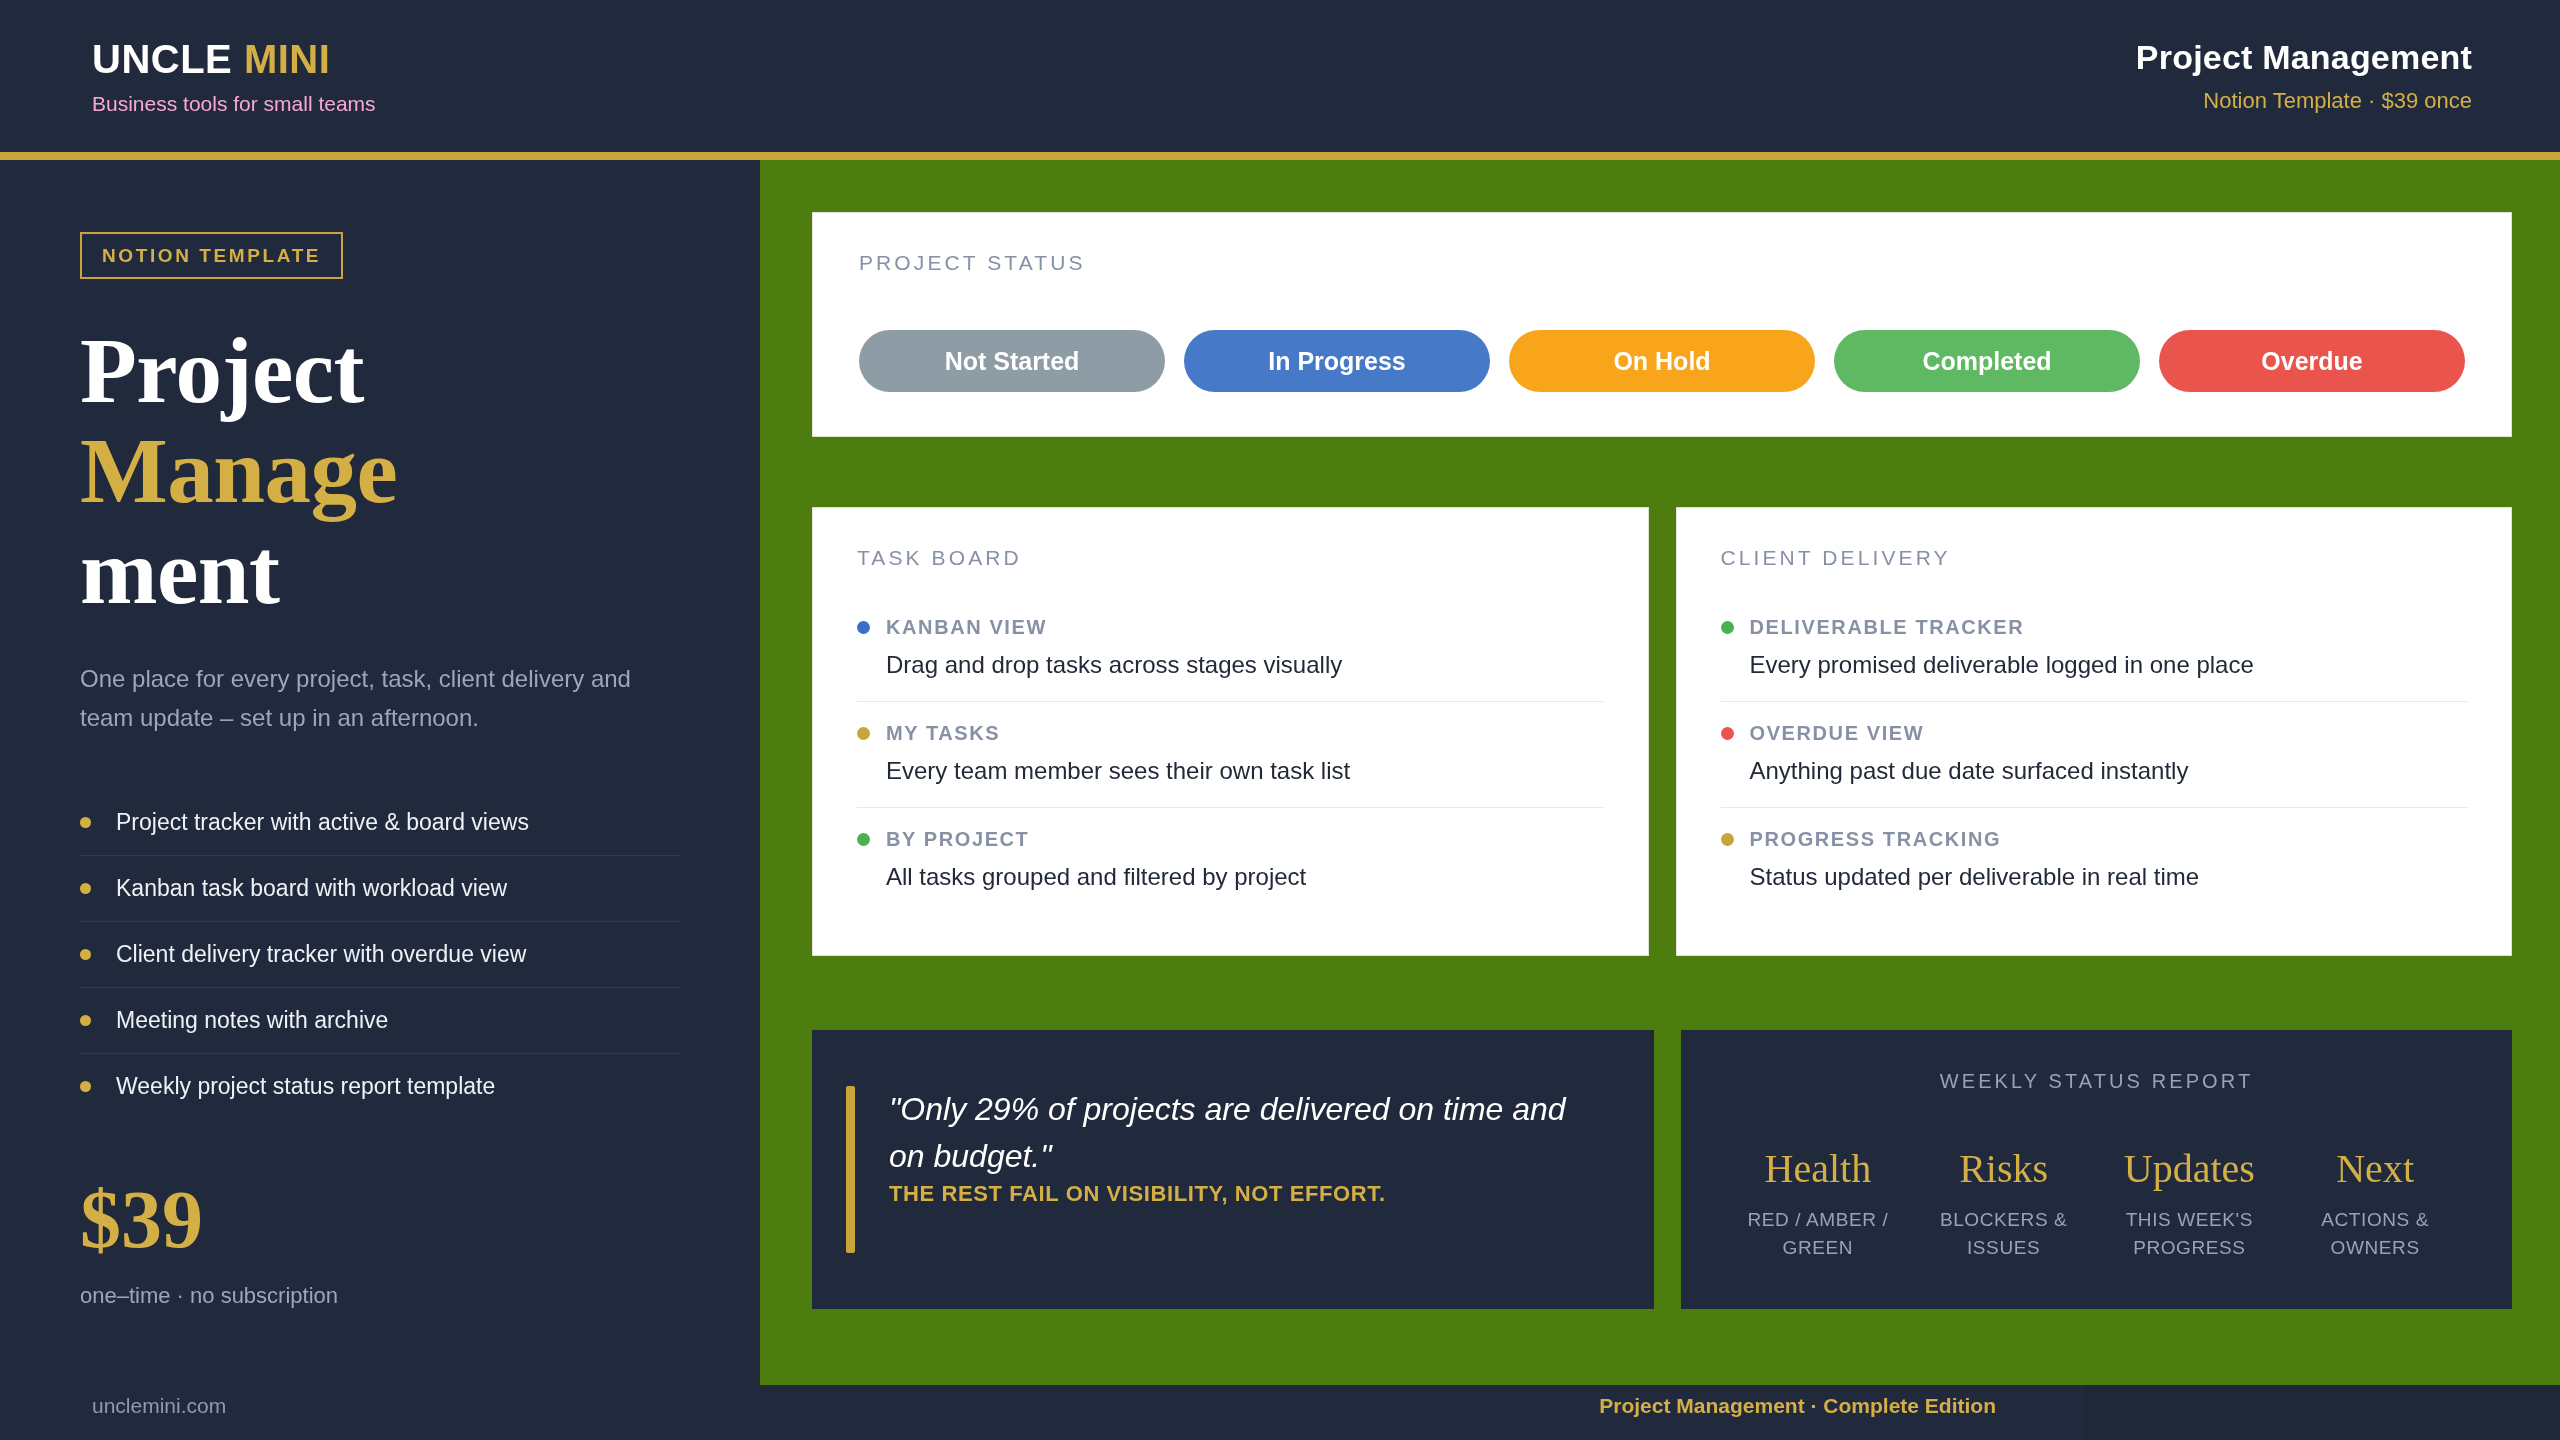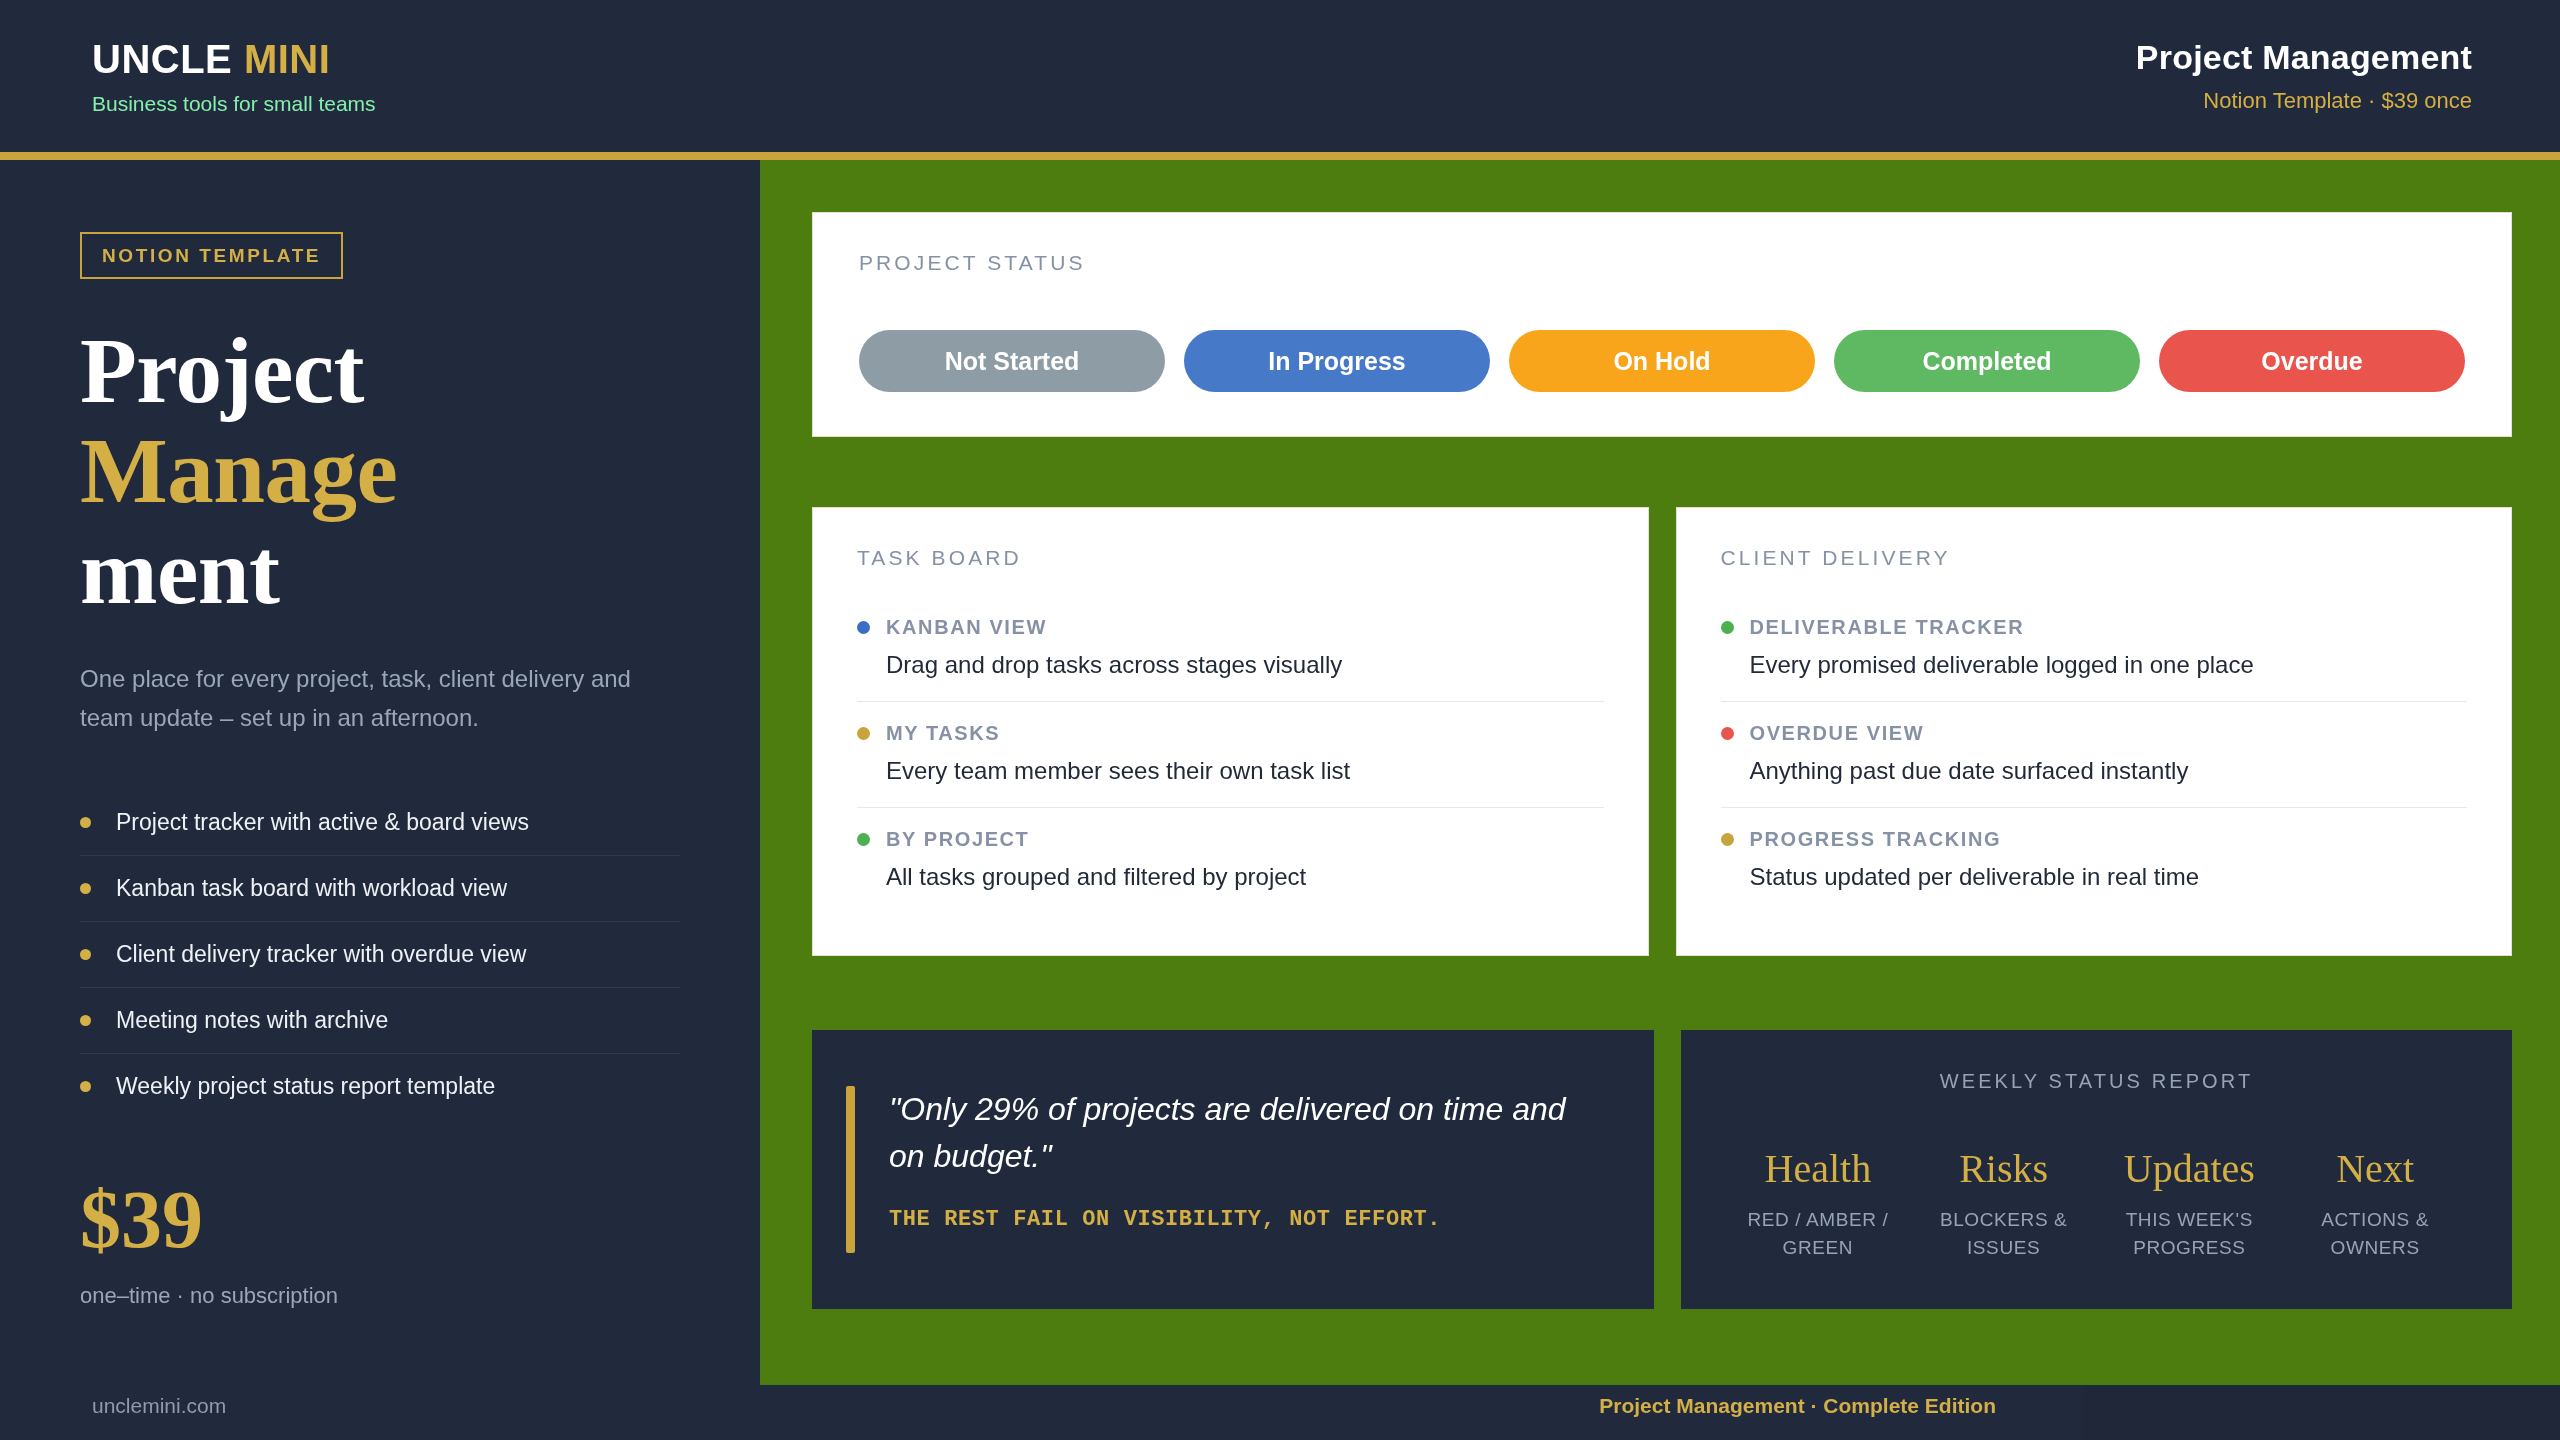--- a/index.html
+++ b/index.html
@@ -13,21 +13,21 @@
 
   
   .topbar {
     position:absolute; left:0; top:0; width:2560px; height:152px;
     background:#212a3c;
     display:flex; align-items:center; justify-content:space-between;
     padding:0 88px 0 92px;
   }
   .brand-name { font-size:40px; font-weight:bold; letter-spacing:.5px; color:#ffffff; line-height:1.1; }
   .brand-name .gold { color:#d4af45; }
-  .brand-tag { margin-top:11px; font-size:21px; color:#86efac; }
+  .brand-tag { margin-top:11px; font-size:21px; color:#f9a8d4; }
   .top-right { text-align:right; }
   .top-title { font-size:34px; font-weight:bold; color:#ffffff; letter-spacing:.2px; }
   .top-sub { margin-top:11px; font-size:22px; color:#d4af45; }
   .goldrule { position:absolute; left:0; top:152px; width:2560px; height:8px; background:#c9a43c; }
 
   
   .sidebar {
     position:absolute; left:0; top:160px; width:760px; height:1280px;
     background:#212a3c; padding:72px 80px 0 80px;
   }
@@ -105,21 +105,21 @@
   .bottom-row { display:flex; gap:27px; margin-top:74px; }
   .quote-card {
     flex:0 0 842px; background:#212a3c; padding:56px 52px 56px 34px;
     display:flex; gap:34px; align-items:stretch;
   }
   .quote-bar { width:9px; background:#c9a43c; flex:0 0 auto; border-radius:2px; }
   .quote-text {
     font-size:32px; line-height:1.48; font-style:italic; color:#ffffff; font-weight:500;
   }
   .quote-sub {
-    margin-top:26px; font-size:22px; font-weight:bold; letter-spacing:.6px; color:#d4af45;font-family:Liberation Mono, monospace;
+    font-size:22px; font-weight:bold; letter-spacing:.6px; color:#d4af45;
   }
   .report-card {
     flex:1 1 0; background:#212a3c; padding:40px 44px 48px 44px; text-align:center;
   }
   .report-label { font-size:20px; letter-spacing:3.1px; color:#97a3b6; }
   .report-cols { display:flex; margin-top:52px; }
   .report-col { flex:1 1 0; padding:0 10px; }
   .report-col-title {
     font-family:"Liberation Serif", serif; font-size:40px; font-weight:normal; color:#d4af45;
   }

